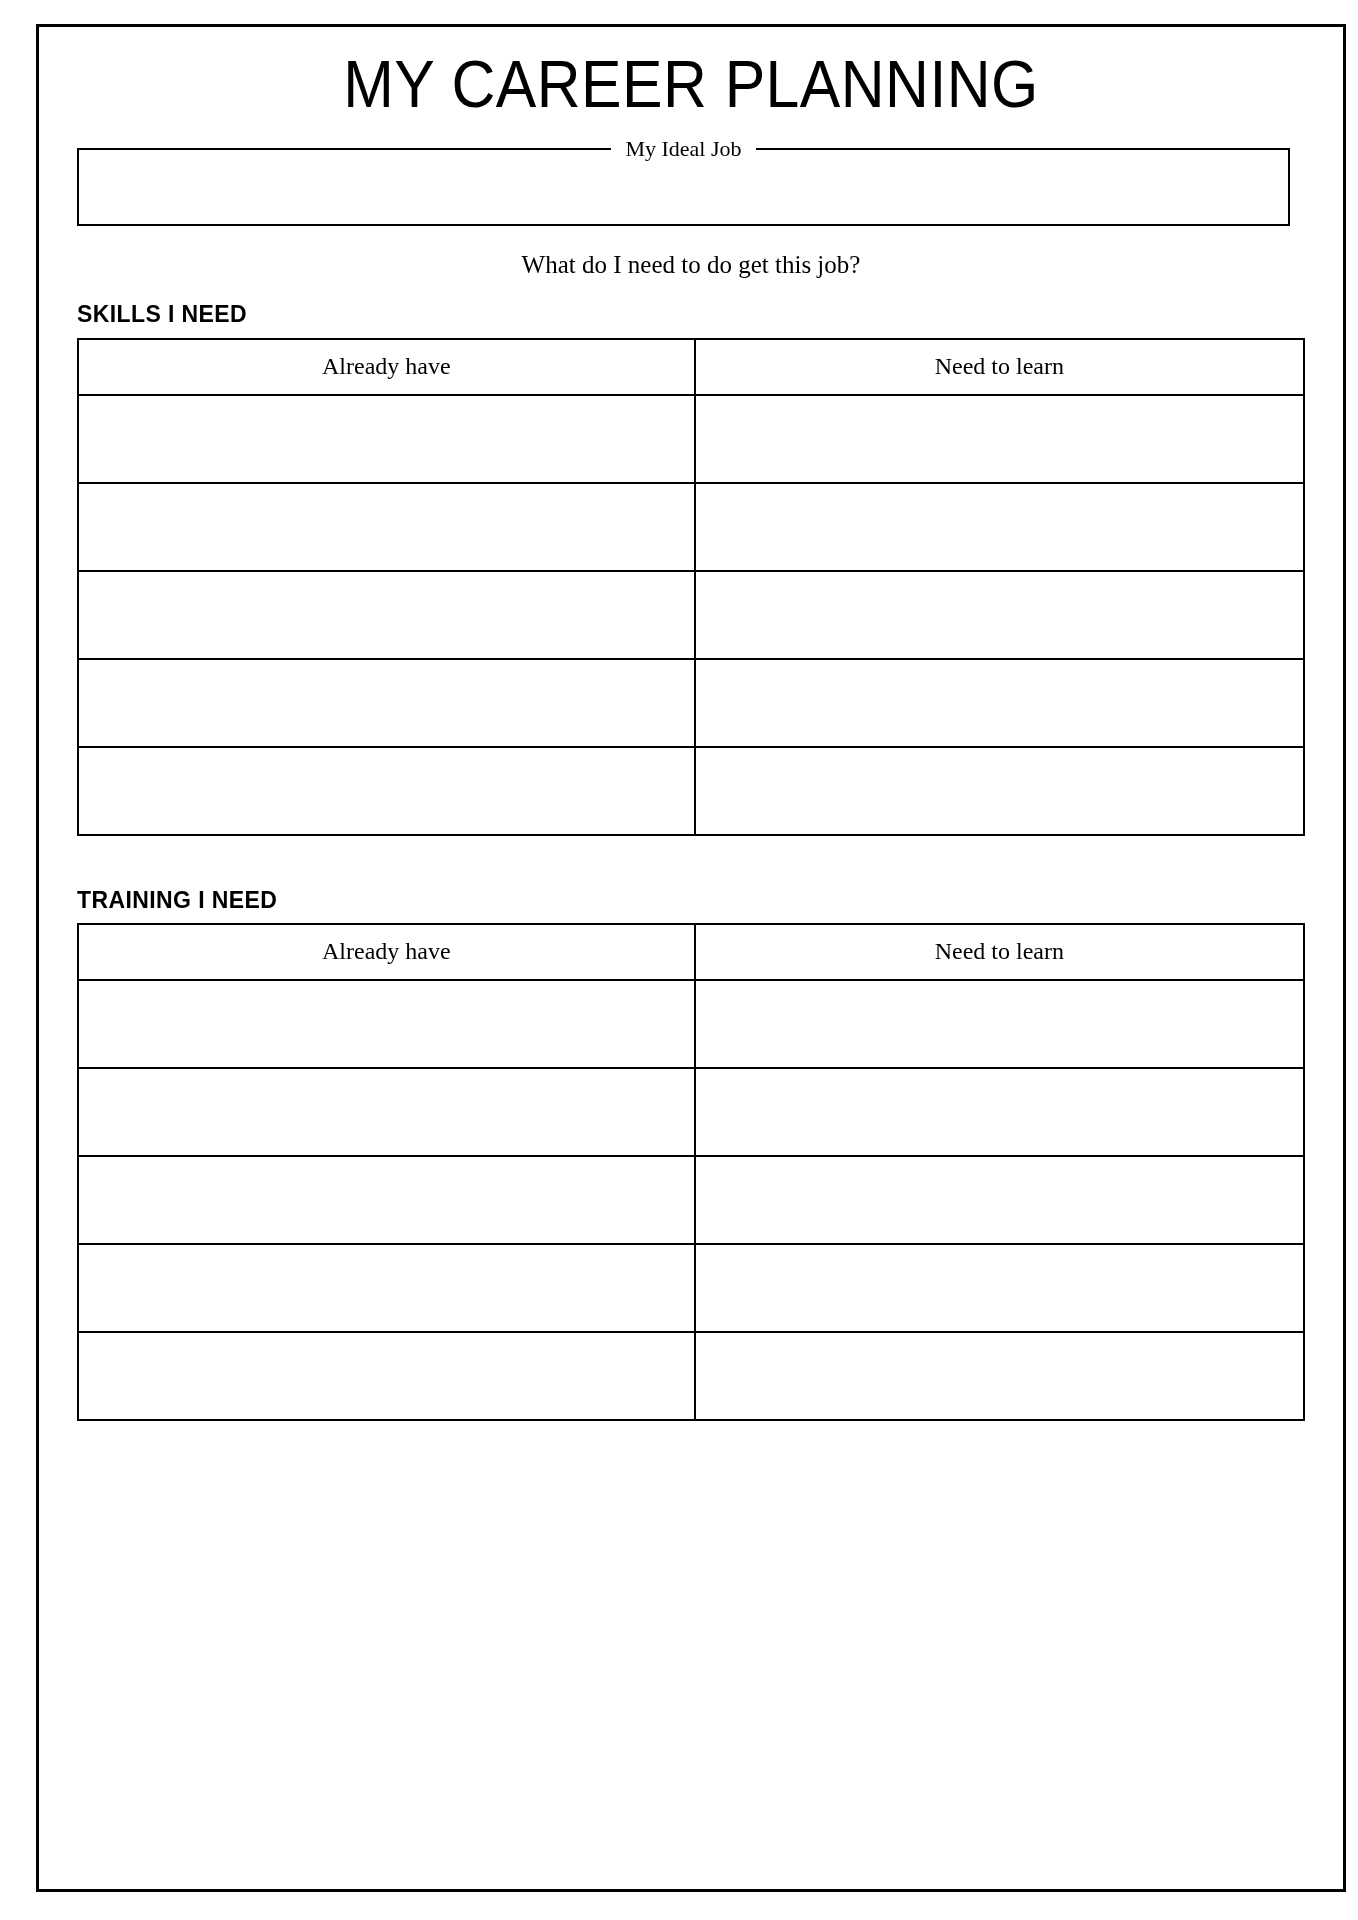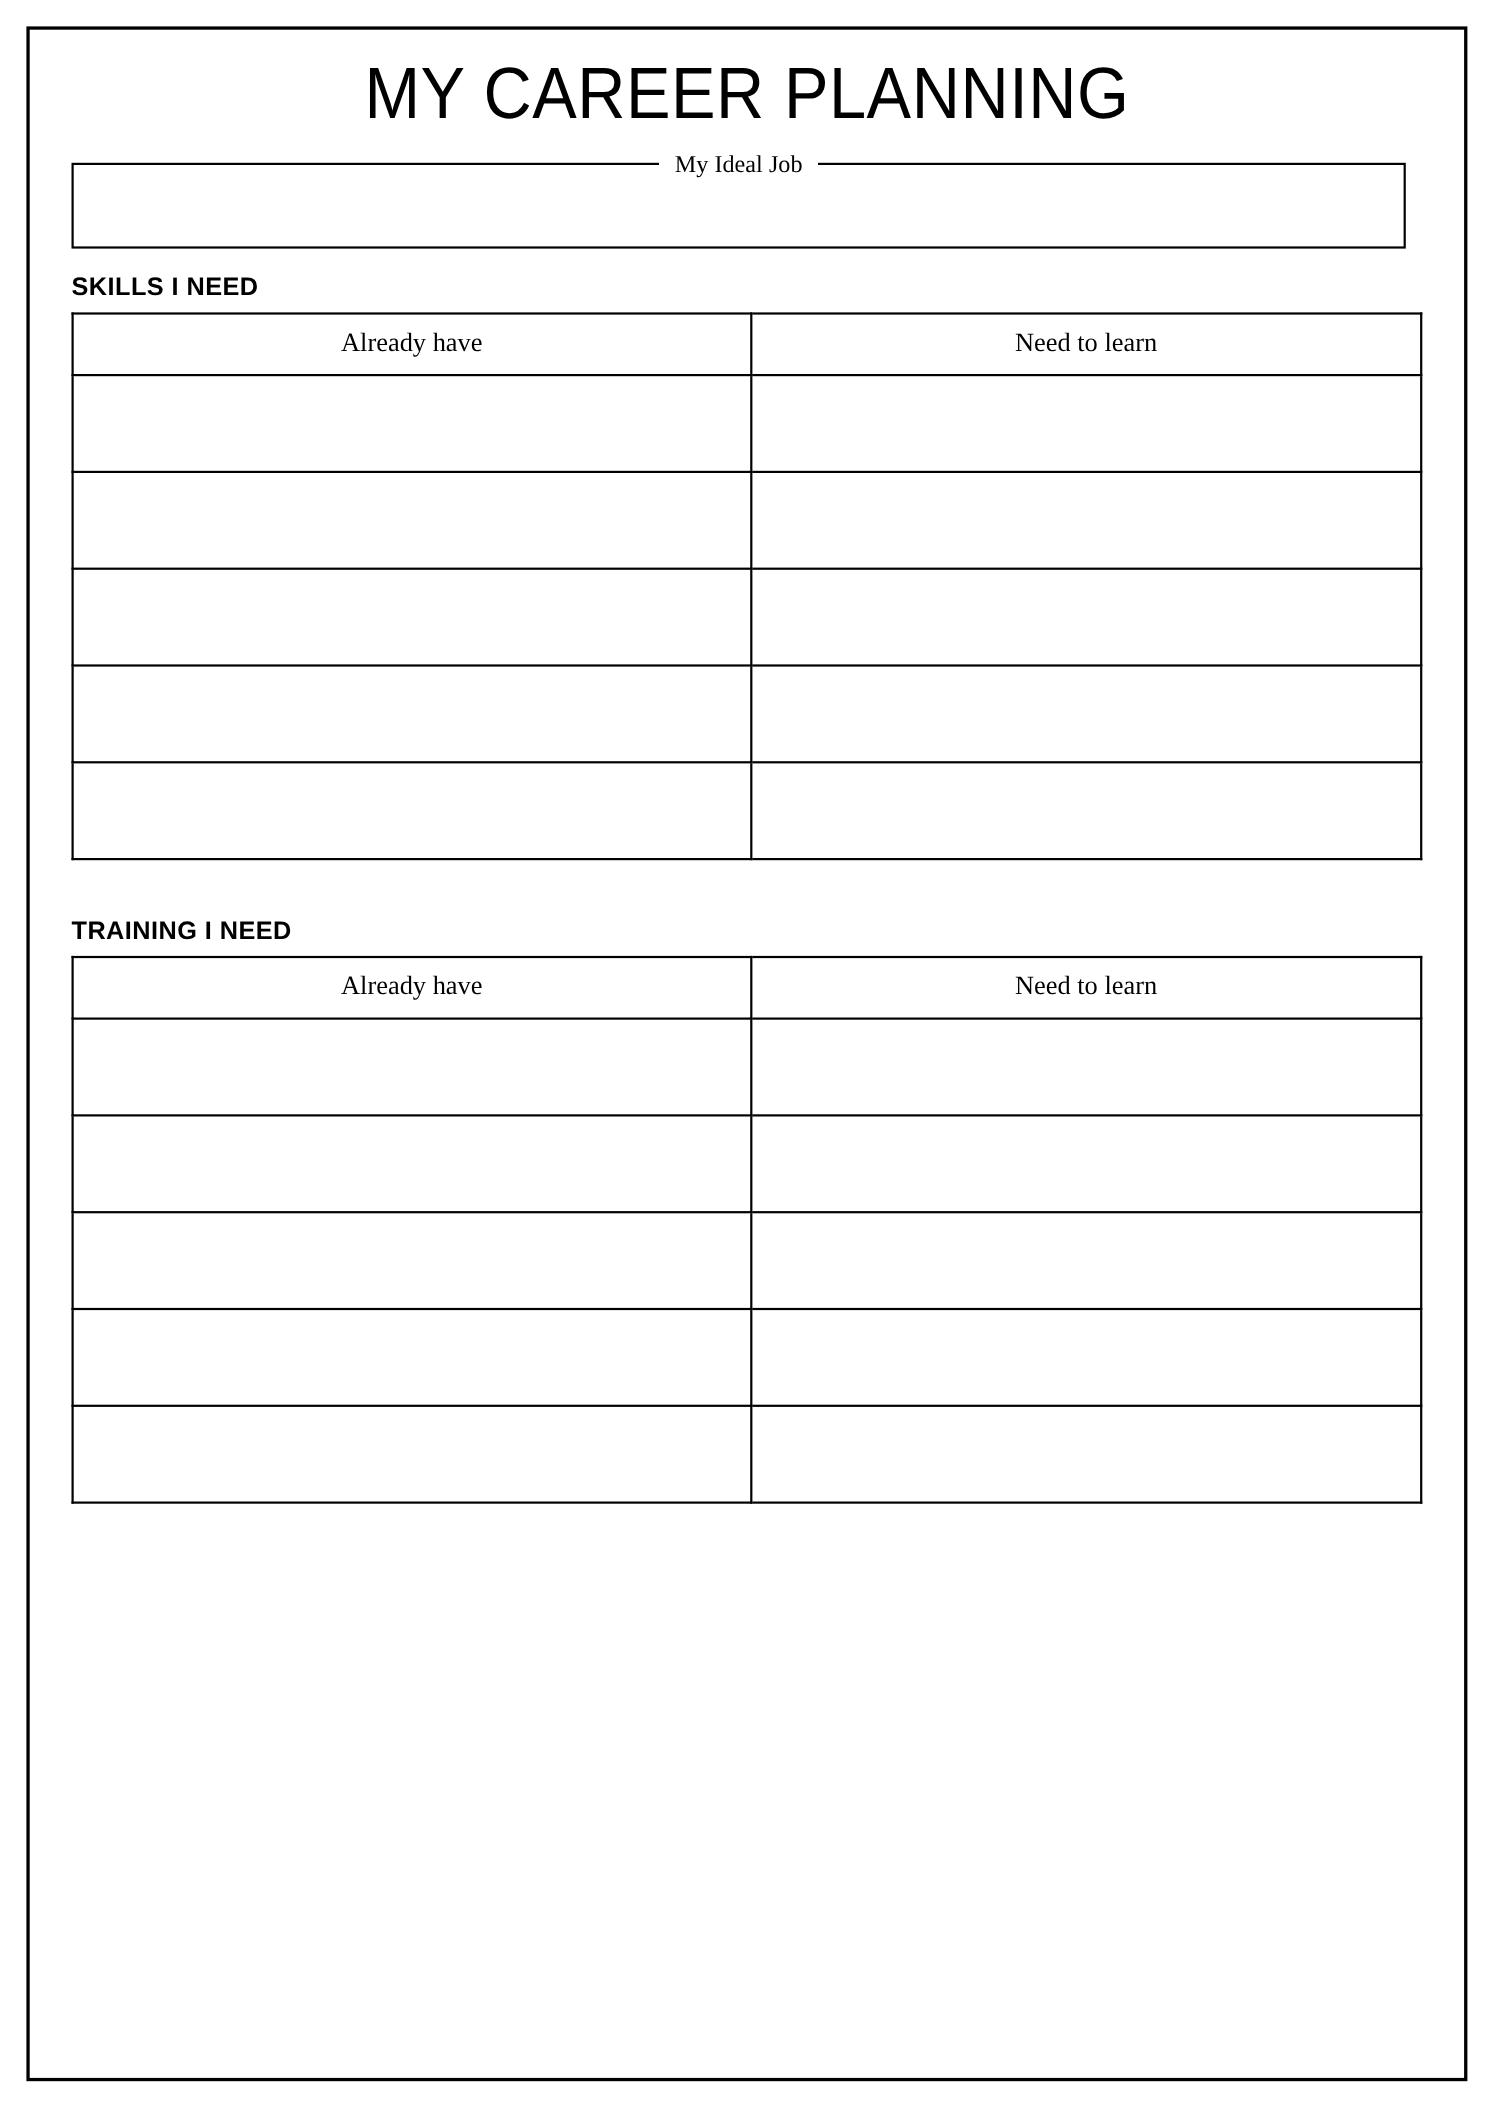--- a/index.html
+++ b/index.html
@@ -12,21 +12,21 @@
     width: 1358px;
     height: 1920px;
     font-family: "Liberation Serif", "DejaVu Serif", serif;
     color: #000000;
     overflow: hidden;
   }
 
   
   .page {
     position: absolute;
-    left: 24px;
+    left: 36px;
     top: 24px;
     width: 1310px;
     height: 1868px;
     border: 3px solid #000000;
     background: #ffffff;
   }
 
   .sheet {
     position: absolute;
     left: 0;
@@ -154,20 +154,21 @@
 <div class="page">
   <div class="sheet">
 
     <h1 class="title">MY CAREER PLANNING</h1>
 
     <fieldset class="ideal-job">
       <legend class="ideal-job-legend">My Ideal Job</legend>
       <input class="ideal-job-field" type="text" style="">
     </fieldset>
 
+    <p class="question">What do I need to do get this job?</p>
 
     <h2 class="section-heading">SKILLS I NEED</h2>
 
     <table class="grid-table">
       <colgroup>
         <col class="col-have">
         <col class="col-learn">
       </colgroup>
       <thead>
         <tr>

